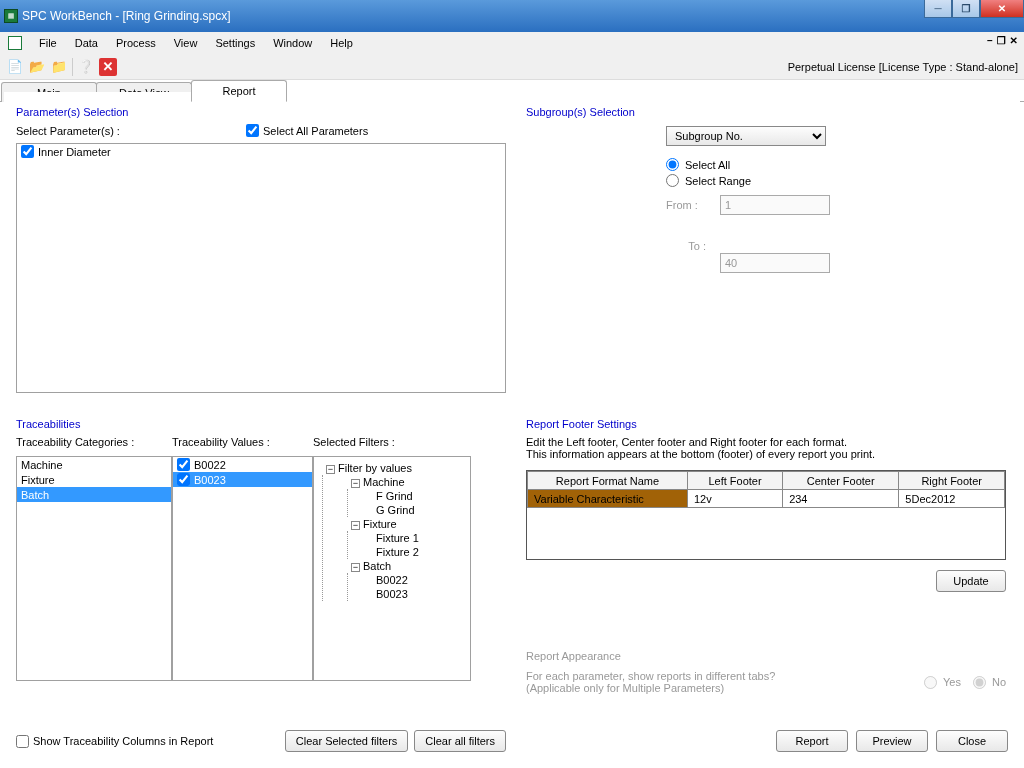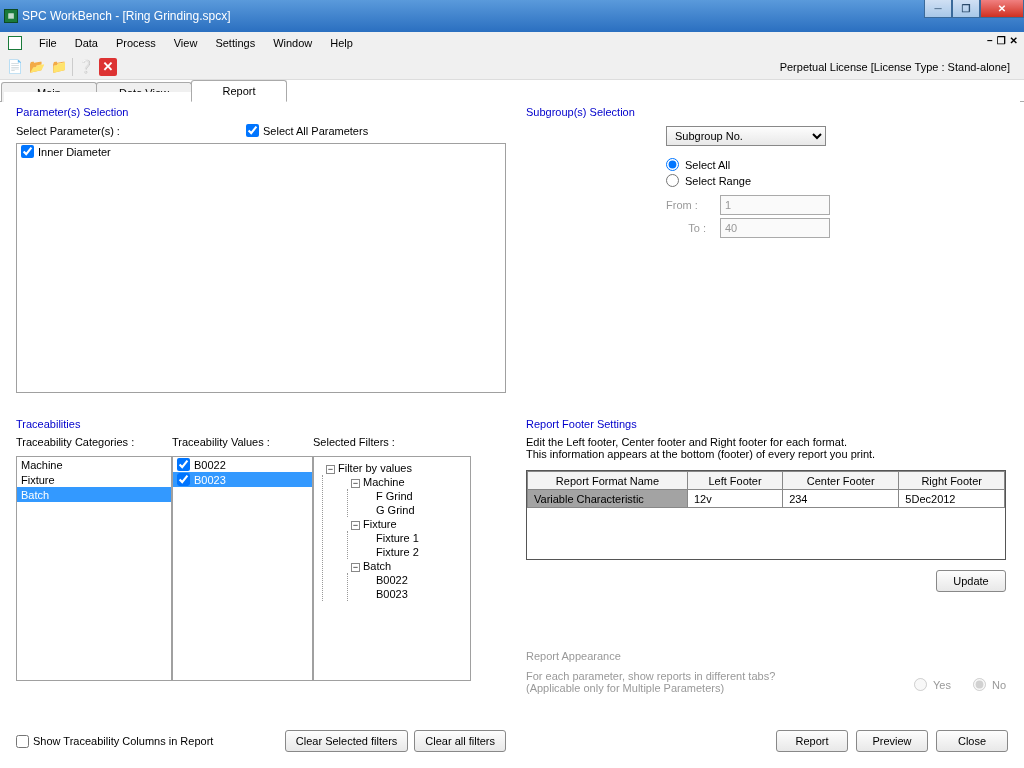--- a/index.html
+++ b/index.html
@@ -11,21 +11,21 @@
 .winbtn{width:28px;height:18px;border:1px solid #3a6a9a;border-top:none;display:flex;align-items:center;justify-content:center;font-size:10px;font-weight:bold}
 .winbtn.min,.winbtn.max{background:linear-gradient(#d0e0f4,#a8c8e8);color:#2a4a6a}
 .winbtn.close{background:linear-gradient(#f08080,#d03020);color:#fff;width:44px}
 .menubar{height:22px;background:#f0f0f0;display:flex;align-items:center;padding:0 8px;position:relative}
 .menubar .appicon2{width:14px;height:14px;background:#fff;border:1px solid #1a7a3a;margin-right:8px}
 .menuitem{padding:2px 9px;cursor:default}
 .mdi-btns{position:absolute;right:6px;top:3px;display:flex;gap:4px}
 .mdi-btns span{font-family:Arial;font-size:10px;font-weight:bold;cursor:pointer}
 .toolbar{height:26px;background:#f0f0f0;display:flex;align-items:center;padding:0 6px;gap:4px;border-bottom:1px solid #ddd;position:relative}
 .tbicon{width:18px;height:18px;display:flex;align-items:center;justify-content:center;font-size:13px}
-.license{position:absolute;right:14px;font-size:11px}
+.license{position:absolute;right:6px;font-size:11px}
 .tabstrip{height:22px;display:flex;padding-left:1px;border-bottom:1px solid #aaa;background:#fff}
 .tab{width:96px;height:20px;margin-top:2px;border:1px solid #aaa;border-bottom:none;background:#f0f0f0;display:flex;align-items:center;justify-content:center;cursor:pointer;border-radius:3px 3px 0 0;margin-right:-1px}
 .tab.active{background:#fff;height:22px;margin-top:0;border-bottom:1px solid #fff;position:relative;z-index:2}
 .content{position:absolute;top:92px;left:4px;right:4px;bottom:4px;background:#fff}
 .group-title{color:#0000cc;font-size:11px;margin-bottom:6px}
 .panel{position:absolute}
 .listbox{border:1px solid #a0a0a0;background:#fff;overflow:auto}
 .checkbox{display:inline-flex;align-items:center;gap:4px}
 .checkbox input{width:13px;height:13px}
 .list-item{padding:1px 4px;display:flex;align-items:center;gap:4px;height:15px}
@@ -125,21 +125,21 @@
       <div class="radio-row">
           <input type="radio" style="">
           <span>Select Range</span>
         </div>
       <div class="radio-row disabled" style="margin-top:8px">
         <span style="width:40px;text-align:left;margin-right:8px">From :</span>
         <input type="number" disabled="" style="width: 110px;" value="1">
       </div>
       <div class="radio-row disabled">
         <span style="width:40px;text-align:right;margin-right:8px">To :</span>
-        <input type="number" disabled="" style="width: 110px;" value="40">
+        <input type="number" disabled="" style="width: 110px; margin-top: 35px;" value="40">
       </div>
     </div>
   </div>
 
   <div class="panel" style="left:12px;top:326px;width:490px">
     <div class="group-title">Traceabilities</div>
     <div style="display:flex;">
       <div style="width:156px">
         <div class="small-label" style="margin-bottom:8px">Traceability Categories :</div>
         <div class="listbox" style="height:225px">
@@ -194,36 +194,36 @@
     <div style="border:1px solid #555;height:90px;background:#fff">
       <table class="tbl">
         <tbody>
             <tr>
           <th style="width:160px">Report Format Name</th>
           <th>Left Footer</th>
           <th>Center Footer</th>
           <th>Right Footer</th>
         </tr>
         <tr>
-          <td style="background:#a3a3a3">Variable Characteristic</td>
+          <td style="background:#a16207">Variable Characteristic</td>
           <td>12v</td>
           <td>234</td>
           <td>5Dec2012</td>
         </tr>
       </tbody>
         </table>
     </div>
     <div style="text-align:right;margin-top:10px">
       <button class="btn" style="width:70px">Update</button>
     </div>
   </div>
 
   <div class="panel disabled" style="left:522px;top:558px;width:480px">
     <div style="color:#999;margin-bottom:8px">Report Appearance</div>
-    <div style="display:flex;align-items:flex-end;gap:22px">
+    <div style="display:flex;align-items:center;gap:12px">
       <div style="flex:1">
         <div class="small-label">For each parameter, show reports in different tabs?</div>
         <div class="small-label">(Applicable only for Multiple Parameters)</div>
       </div>
       <div class="radio-row">
           <input type="radio" disabled="" style="">
           <span>Yes</span>
         </div>
       <div class="radio-row">
           <input type="radio" disabled="" checked="" style="">

